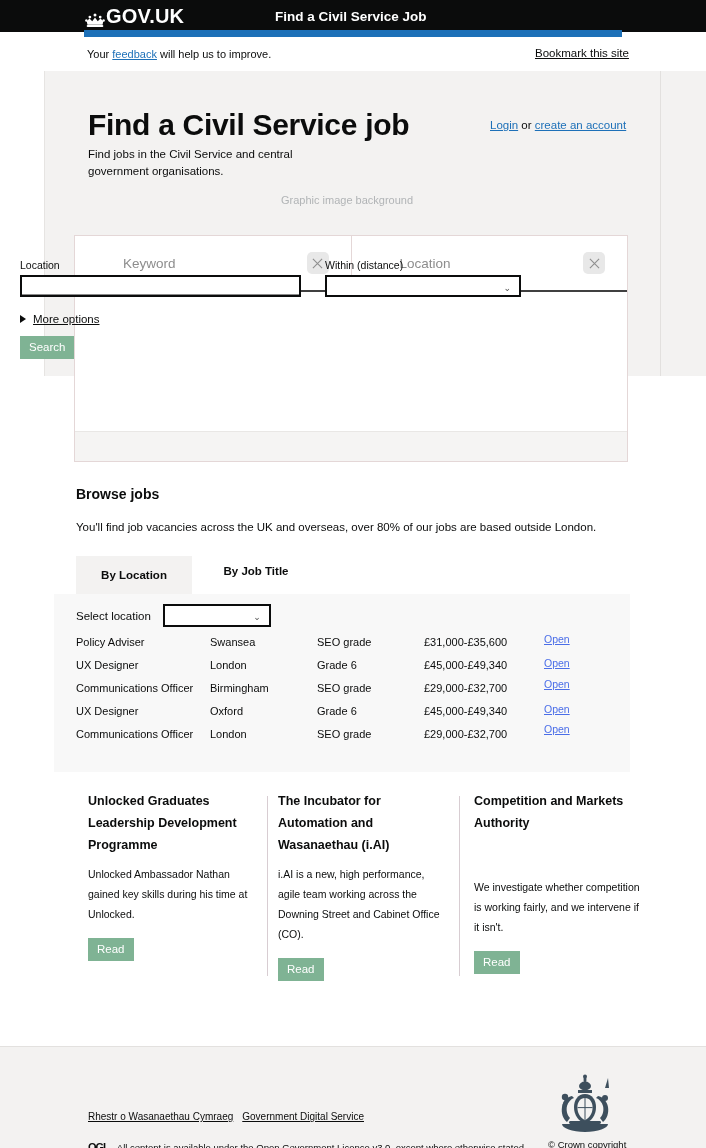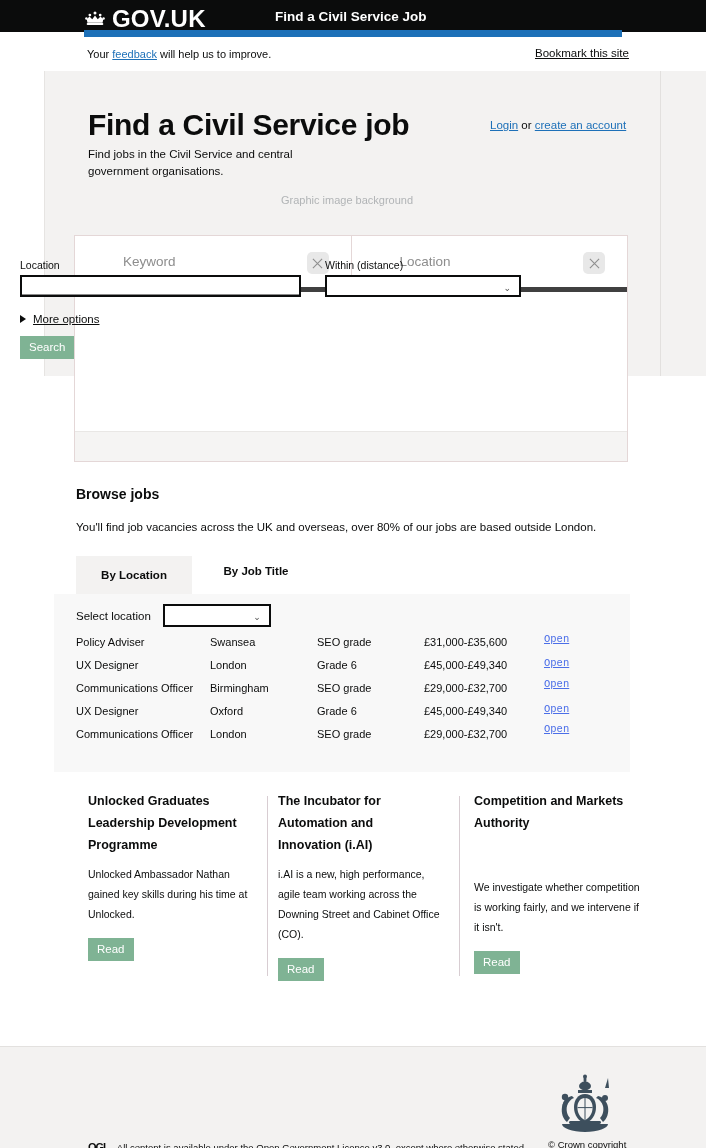--- a/index.html
+++ b/index.html
@@ -13,22 +13,22 @@
   }
 
   
   .govuk-bar{
     position:absolute; left:0; top:0; width:706px; height:32px;
     background:#0b0c0c; color:#ffffff;
     display:flex; align-items:center;
   }
   .govuk-logo{
     position:absolute; left:84px; top:5px;
-    display:flex; align-items:flex-start; gap:6px;
-    font-size:24px; font-weight:bold; letter-spacing:.2px; color:#fff;
+    display:flex; align-items:flex-end; gap:0;
+    font-size:20px; font-weight:bold; letter-spacing:.2px; color:#fff;
   }
   .crown{ width:22px; height:17px; display:block; }
   .bar-title{
     position:absolute; left:275px; top:9px;
     font-size:13.5px; font-weight:bold; color:#fff; white-space:nowrap;
   }
 
   
   .blue-strip{
     position:absolute; left:84px; top:30px; width:538px; height:7px;
@@ -82,21 +82,21 @@
     font-size:11px; color:#b1b4b6;
   }
 
   
   .search-panel{
     position:absolute; left:74px; top:235px; width:554px; height:227px;
     background:#ffffff; border:1px solid #e4d7d7;
   }
   .sp-tabs{
     position:absolute; left:0; top:0; width:552px; height:56px;
-    display:flex; border-bottom:5px solid #404040;
+    display:flex; border-bottom:2px solid #404040;
   }
   .sp-tab{
     flex:1; position:relative; display:flex; align-items:center;
     padding-left:48px; font-size:13.5px; color:#8d8d8d;
   }
   .sp-tab + .sp-tab{ border-left:1px solid #e4d7d7; }
   .clear-btn{
     position:absolute; right:22px; top:16px; width:22px; height:22px;
     background:#e8e8e8; border-radius:5px;
     display:flex; align-items:center; justify-content:center;
@@ -182,21 +182,21 @@
   .job-table{
     position:absolute; left:76px; top:636px; width:530px;
     font-size:11px; color:#0b0c0c;
   }
   .job-row{ position:relative; height:23px; }
   .jc{ position:absolute; white-space:nowrap; }
   .jc-title{ left:0; }
   .jc-loc{ left:134px; }
   .jc-grade{ left:241px; }
   .jc-sal{ left:348px; }
-  .jc-open{ left:468px;font-family:Liberation Mono, monospace; }
+  .jc-open{ left:468px; }
   .jc-open a{ color:#4b6ee8; text-decoration:underline; font-size:10.5px; }
 
   
   .cards{
     position:absolute; left:54px; top:790px; width:576px; height:200px;
   }
   .card{ position:absolute; top:0; width:170px; }
   .card.c0{ left:34px; }
   .card.c1{ left:224px; }
   .card.c2{ left:420px; }
@@ -395,36 +395,39 @@
   <div class="card-sep s0"></div>
   <div class="card-sep s1"></div>
 
   <div class="card c0">
     <h3 class="card-h">Unlocked Graduates Leadership Development Programme</h3>
     <p class="card-p">Unlocked Ambassador Nathan gained key skills during his time at Unlocked.</p>
     <button class="btn-green">Read</button>
   </div>
 
   <div class="card c1">
-    <h3 class="card-h">The Incubator for Automation and Innovation (i.AI)</h3>
+    <h3 class="card-h">The Incubator for Automation and Wasanaethau (i.AI)</h3>
     <p class="card-p">i.AI is a new, high performance, agile team working across the Downing Street and Cabinet Office (CO).</p>
     <button class="btn-green">Read</button>
   </div>
 
   <div class="card c2">
     <h3 class="card-h">Competition and Markets Authority</h3>
     <p class="card-p">We investigate whether competition is working fairly, and we intervene if it isn't.</p>
     <button class="btn-green">Read</button>
   </div>
 </div>
 
 <div class="footer-rule"></div>
 <div class="footer"></div>
 
 <div class="footer-links">
+  <div>
+    <a href="#">Rhestr o Wasanaethau Cymraeg</a><a href="#">Government Digital Service</a>
+  </div>
 </div>
 
 <div class="ogl-row">
   <span class="ogl-badge">OGL</span>
   <span>All content is available under the Open Government Licence v3.0, except where otherwise stated</span>
 </div>
 
 <div class="crest">
   <svg width="66" height="62" viewBox="0 0 66 62" aria-hidden="true">
     <g fill="#3d4f5d">

